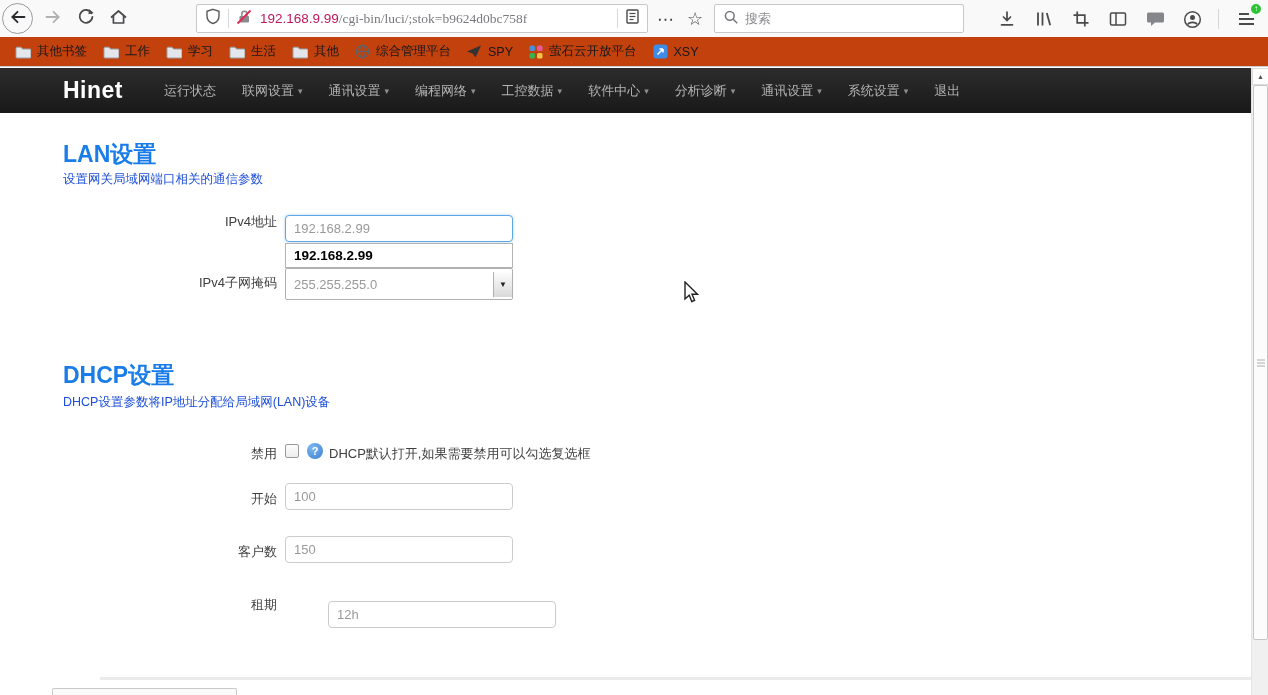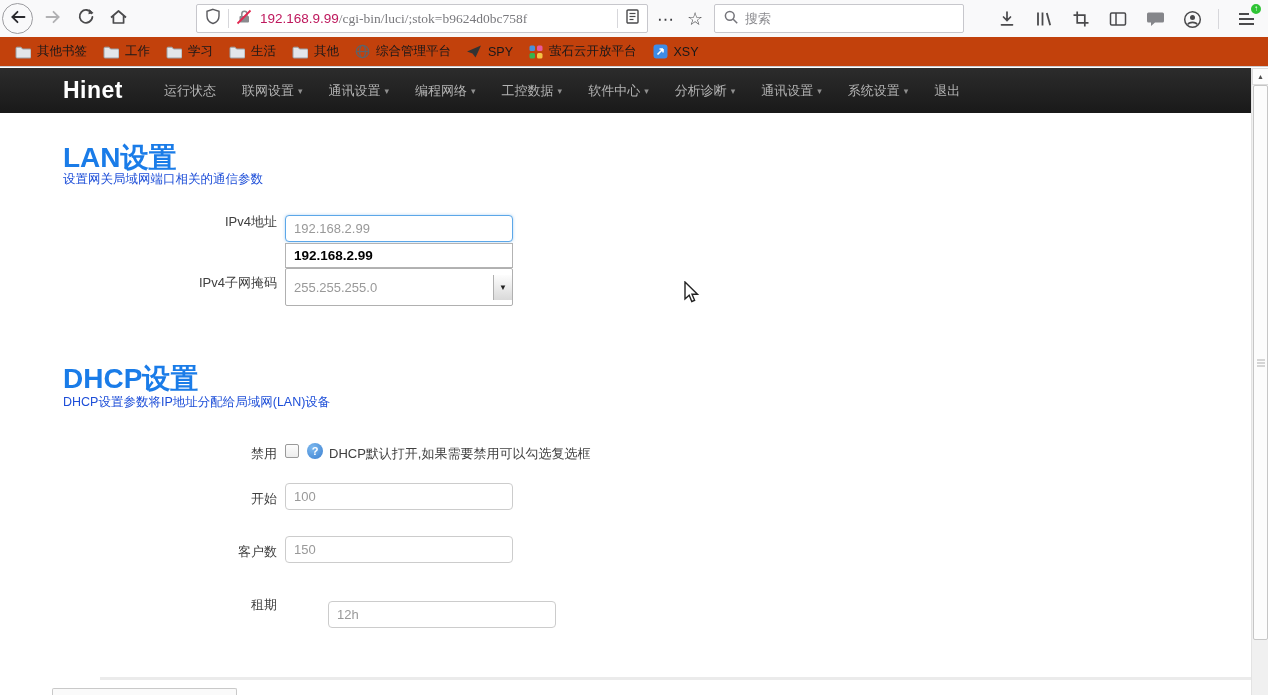--- a/index.html
+++ b/index.html
@@ -54,34 +54,34 @@
               background:linear-gradient(#2c2c2c, #191919); display:flex; align-items:center;
               box-shadow:0 1px 0 rgba(0,0,0,0.25); }
   .brand { margin-left:63px; color:#fff; font-size:23px; font-weight:bold; letter-spacing:0.5px; }
   .nav-items { display:flex; align-items:center; margin-left:28px; }
   .nav-item { color:#b3b3b3; font-size:13px; padding:6px 13px; white-space:nowrap; display:flex;
               align-items:center; gap:4px; }
   .nav-caret { font-size:9px; color:#8f8f8f; }
 
   
   .content { position:absolute; top:113px; left:0; width:1251px; height:582px; background:#fff; }
-  .sec-title { position:absolute; left:63px; font-size:28px; font-weight:bold; color:#1a7ce8; }
+  .sec-title { position:absolute; left:63px; font-size:23px; font-weight:bold; color:#1a7ce8; }
   .sec-sub { position:absolute; left:63px; font-size:12.5px; color:#1d4ed8; }
 
   .f-label { position:absolute; left:62px; width:215px; text-align:right; font-size:13px; color:#404040; }
   .f-input { position:absolute; left:285px; width:228px; height:27px; border:1px solid #ccc; border-radius:4px;
              font-size:13px; color:#999; padding:0 8px; outline:none; background:#fff;
              font-family:"Liberation Sans",sans-serif; }
   .f-input.focused { border-color:#5ca7e8; box-shadow:0 0 3px rgba(92,167,232,0.5); }
 
   .autocomplete { position:absolute; left:285px; width:228px; height:25px; background:#fff;
                   border:1px solid #b3b3b3; z-index:6; display:flex; align-items:center; padding:0 8px;
                   font-size:13.5px; font-weight:bold; color:#000; }
 
-  .fake-select { position:absolute; left:285px; width:228px; height:38px; background:#fff;
+  .fake-select { position:absolute; left:285px; width:228px; height:32px; background:#fff;
                  border:1px solid #b0b0b0; border-radius:2px; display:flex; align-items:center; }
   .fake-select .sel-text { flex:1; font-size:13px; color:#999; padding-left:8px; }
   .sel-arrow { width:19px; height:25px; border-left:1px solid #b0b0b0;
                background:linear-gradient(#fdfdfd,#d9d9d9); display:flex; align-items:center;
                justify-content:center; font-size:8px; color:#222; }
 
   .checkbox { position:absolute; left:285px; width:14px; height:14px; border:1px solid #9a9a9a;
               border-radius:2px; background:linear-gradient(#fdfdfd,#ededed); }
   .help-icon { position:absolute; left:307px; width:16px; height:16px; border-radius:50%;
                background:radial-gradient(circle at 35% 30%, #7db9ef, #3a7fd0); color:#fff; font-size:11px;

